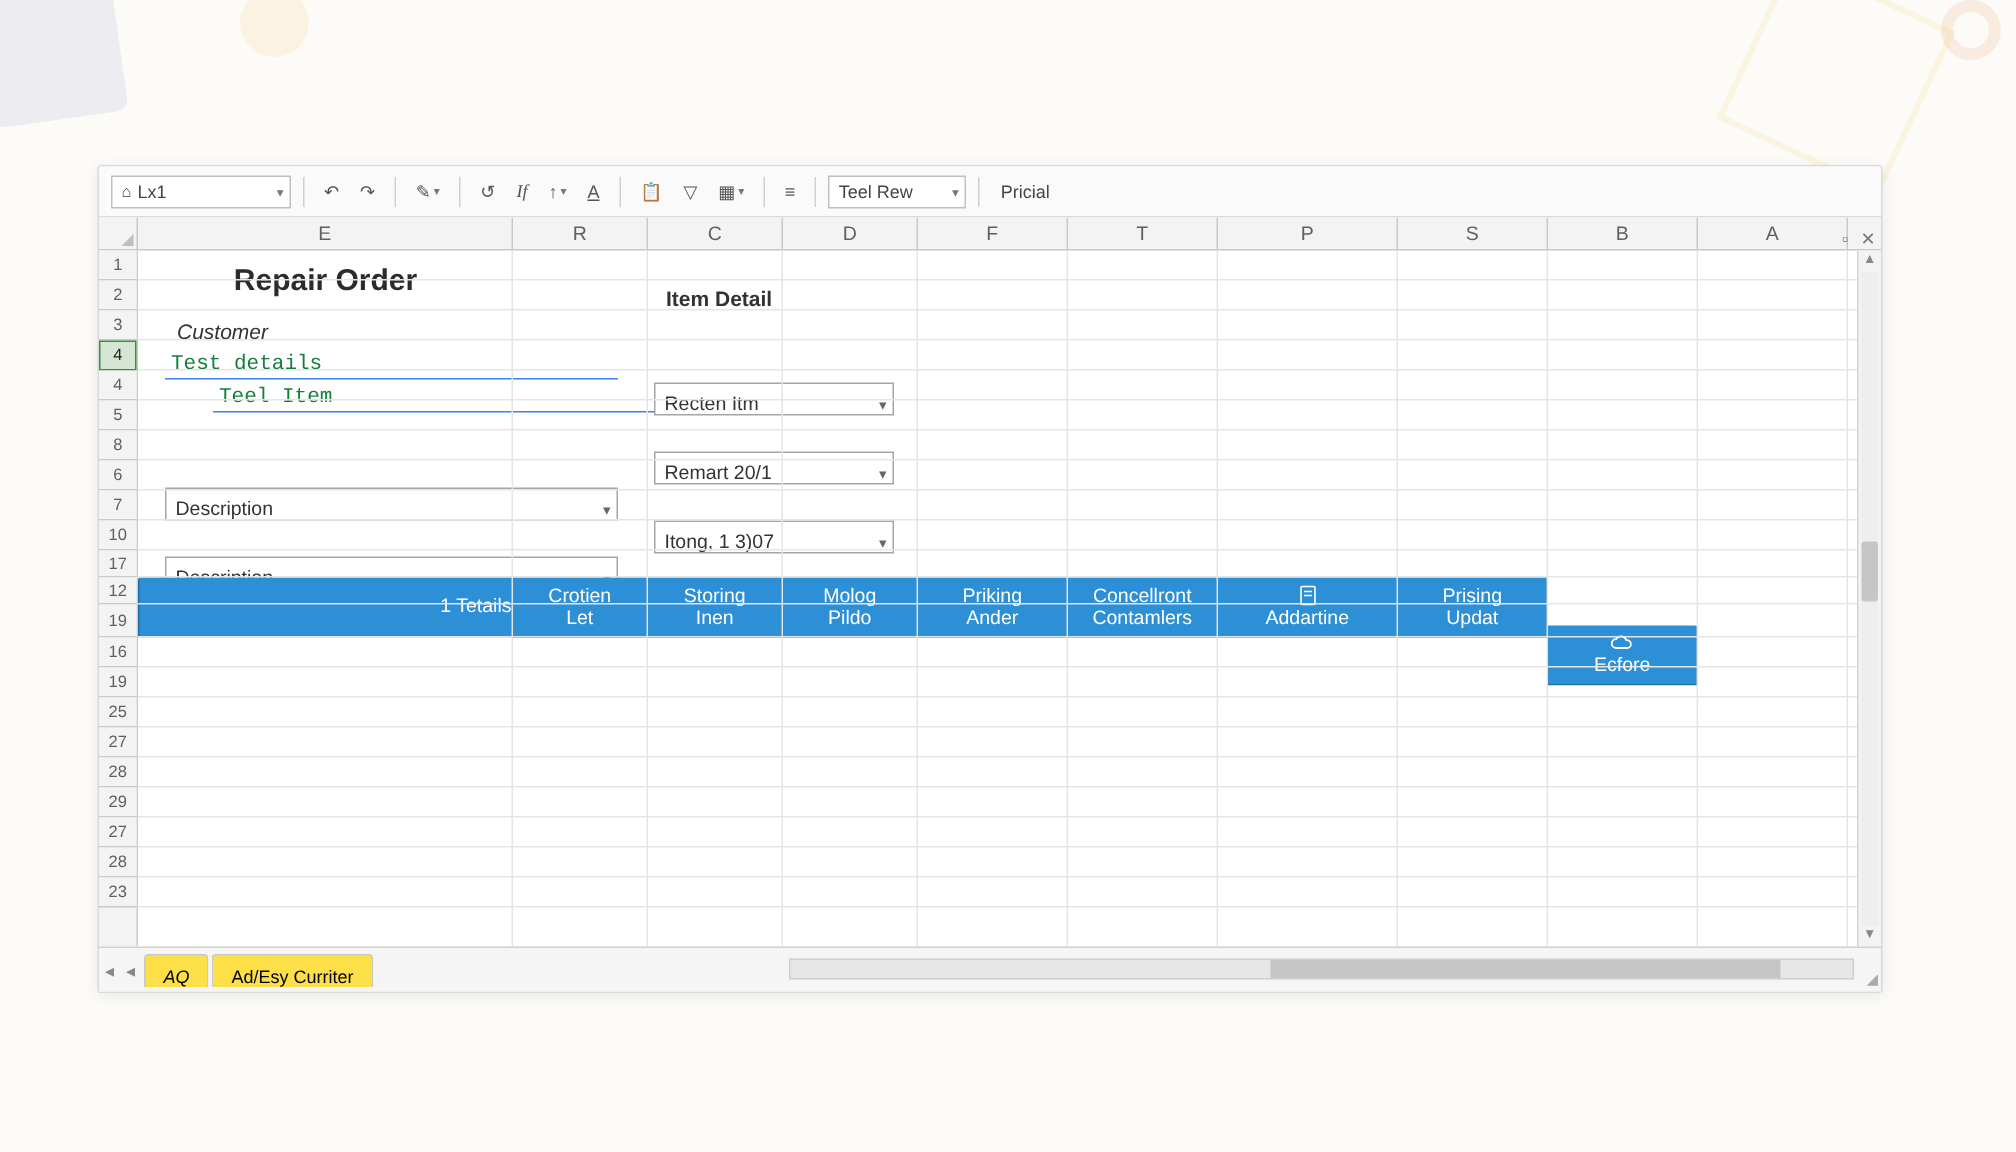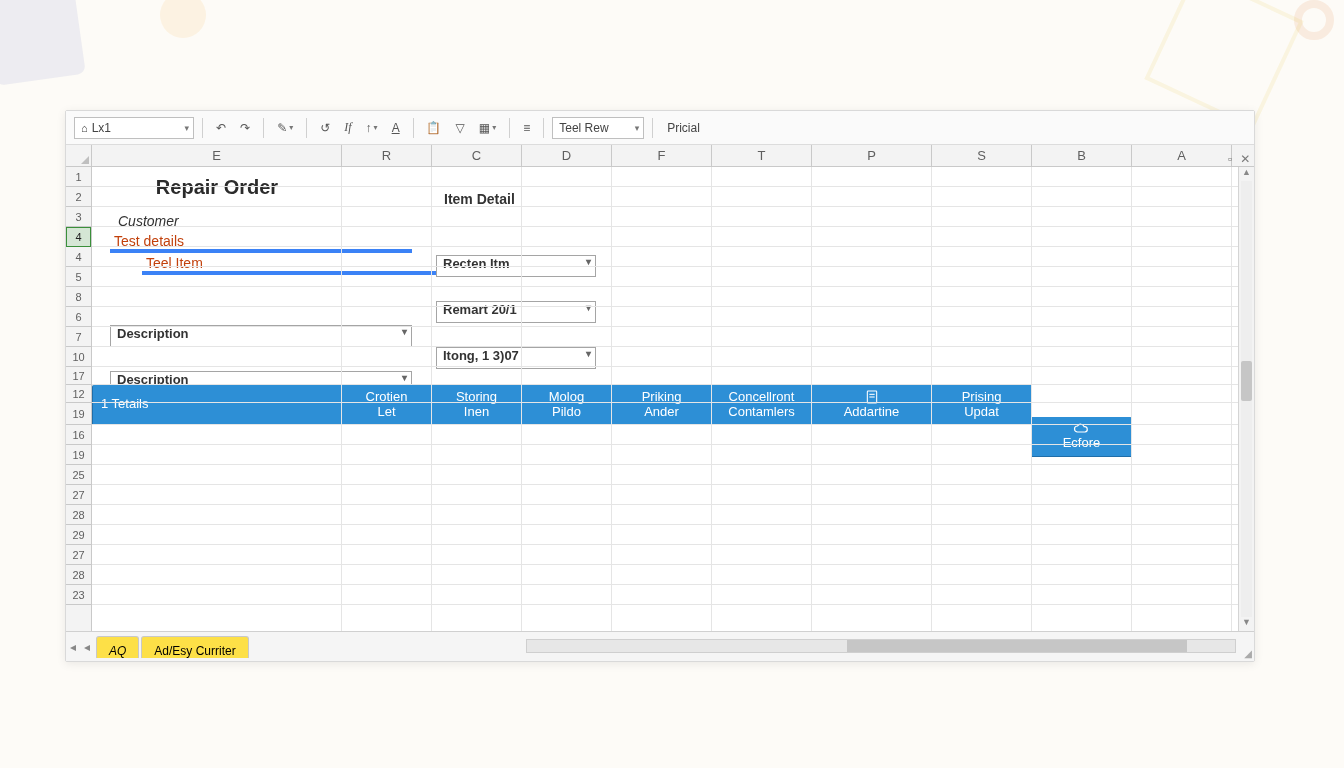--- a/index.html
+++ b/index.html
@@ -43,23 +43,23 @@
   .cells { position: relative; flex: 1; }
   .gridlines-h { position: absolute; left: 0; right: 0; border-bottom: 1px solid #e5e5e5; pointer-events: none; }
   .gridlines-v { position: absolute; top: 0; bottom: 0; border-right: 1px solid #e5e5e5; pointer-events: none; }
 
   .cell-abs { position: absolute; font-size: 13px; color: #2a2a2a; display: flex; align-items: center; padding: 0 6px; }
 
   .title-cell { font-size: 20px; font-weight: 600; color: #2b2b2b; justify-content: center; }
   .label-cell { font-size: 14px; color: #333; }
   .label-bold { font-weight: 600; }
 
-  .underline-field { border-bottom: 4px solid #3b82f6; padding: 2px 4px; font-size: 14px; color: #c2410c; }
-
-  .dd { border: 1px solid #a5a5a5; background: #fff; height: 22px; display: flex; align-items: flex-start; padding: 0 18px 0 6px; font-size: 13px; color: #333; position: relative; font-weight: bold; }
+  .underline-field { border-bottom: 1px solid #3b82f6; padding: 2px 4px; font-size: 14px; color: #15803d; font-family: Liberation Mono, monospace; }
+
+  .dd { border: 1px solid #a5a5a5; background: #fff; height: 22px; display: flex; align-items: flex-end; padding: 0 18px 0 6px; font-size: 13px; color: #333; position: relative; }
   .dd::after { content: "▾"; position: absolute; right: 4px; font-size: 10px; color: #666; }
 
   .bluehdr { position: absolute; background: #2d8fd6; color: #fff; display: flex; flex-direction: column; align-items: center; justify-content: center; font-size: 13px; line-height: 1.15; border-right: 1px solid #1f6ea9; border-bottom: 1px solid #1f6ea9; text-align: center; }
   .bluehdr.first { border-left: 1px solid #1f6ea9; border-top-left-radius: 2px; }
   .bluehdr.last { border-top-right-radius: 2px; margin-top: 32px; }
   .bluehdr svg { stroke: #fff; fill: none; stroke-width: 1.6; }
 
   
   .tabstrip { height: 30px; border-top: 1px solid #d0d0d0; background: #f5f5f5; display: flex; align-items: center; font-size: 12px; position: relative; }
   .sheet-tab { height: 22px; padding: 0 12px; border: 1px solid #c8c8c8; border-bottom: none; margin-left: 2px; border-radius: 3px 3px 0 0; display: flex; align-items: flex-end; background: #fde047; }
@@ -174,21 +174,21 @@
           <span>Recten Itm</span>
         </div>
         <div class="cell-abs dd" style="left:344px;top:68px;width:160px;">
           <span>Remart 20/1</span>
         </div>
         <div class="cell-abs dd" style="left:344px;top:92px;width:160px;">
           <span>Itong, 1 3)07</span>
         </div>
 
         <div id="bluehdrs">
-            <div class="bluehdr first" style="left: 0px; top: 218px; width: 250px; height: 40px; align-items: flex-start; padding-left: 8px; justify-content: center;">
+            <div class="bluehdr first" style="left: 0px; top: 218px; width: 250px; height: 40px; align-items: flex-end; padding-left: 8px; justify-content: center;">
               <span>1 Tetails</span>
             </div>
             <div class="bluehdr" style="left: 250px; top: 218px; width: 90px; height: 40px;">
               <span>Crotien</span>
               <span>Let</span>
             </div>
             <div class="bluehdr" style="left: 340px; top: 218px; width: 90px; height: 40px;">
               <span>Storing</span>
               <span>Inen</span>
             </div>

